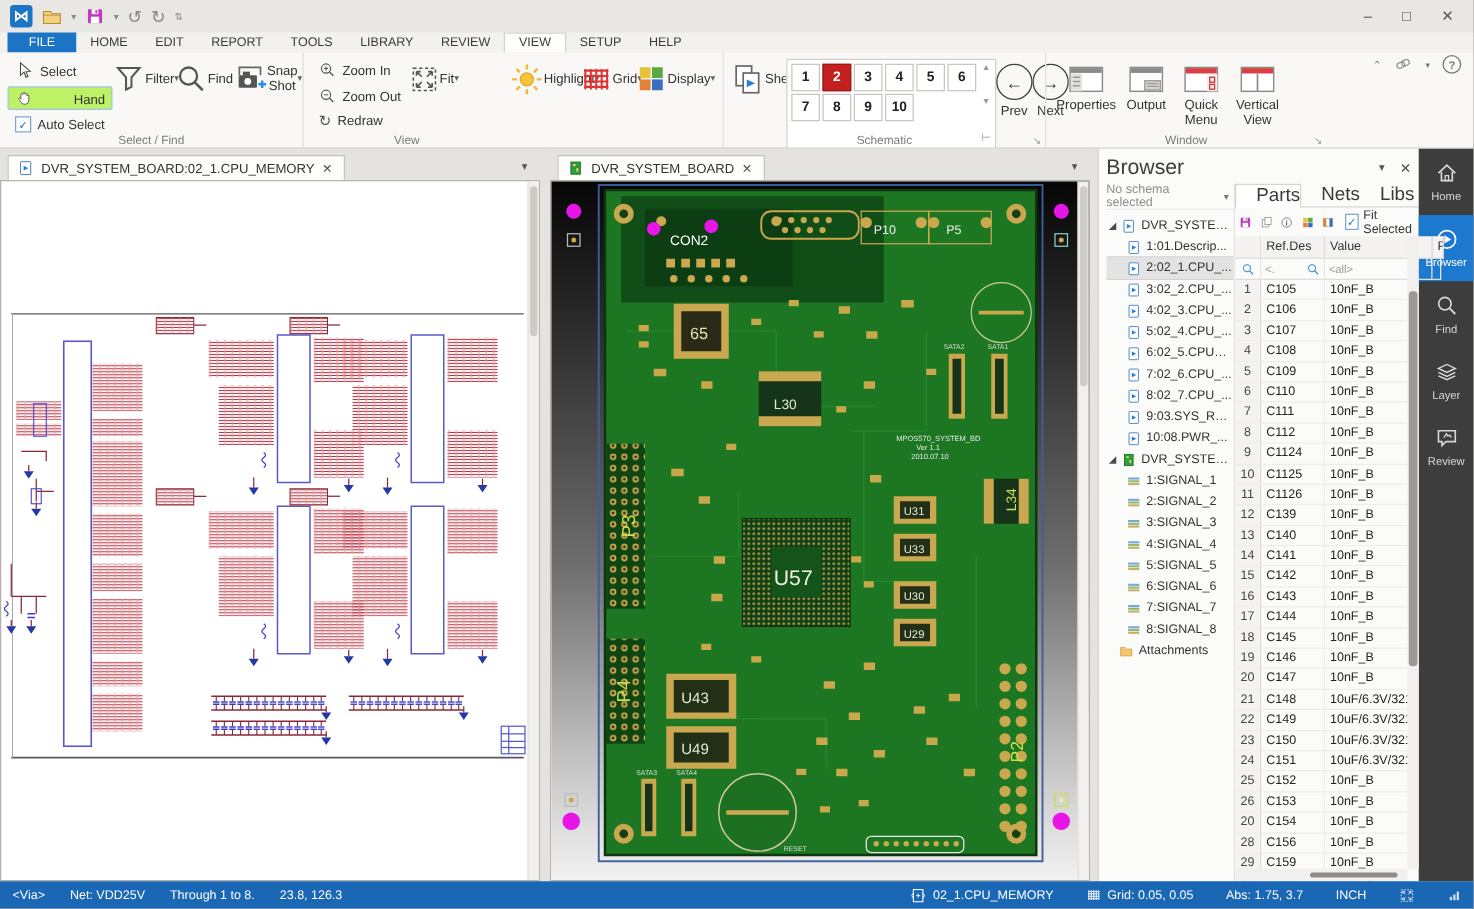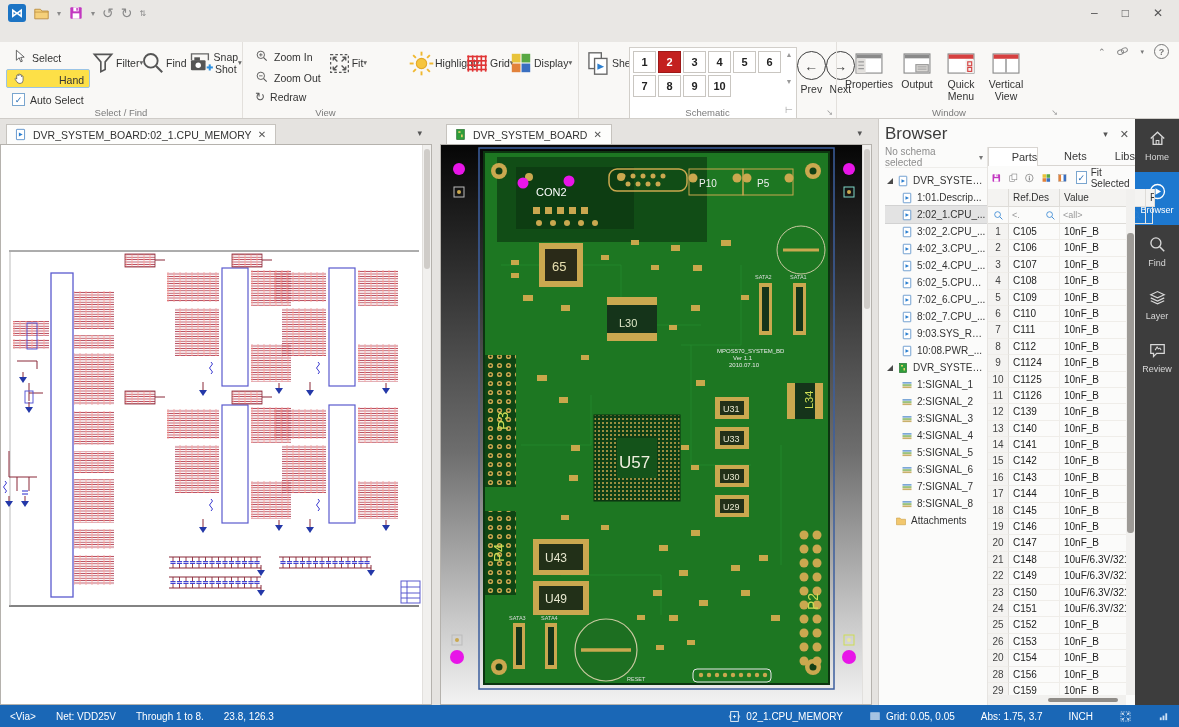--- a/index.html
+++ b/index.html
@@ -25,21 +25,21 @@
   .helpcirc{width:13px;height:13px;border:1.3px solid #777;border-radius:50%;display:flex;align-items:center;justify-content:center;font-size:9px;font-weight:bold;}
 
   
   .ribbon{position:absolute;left:0;top:42px;right:0;height:77px;background:#f9f8f6;border-bottom:1px solid #cfccc8;display:flex;box-sizing:border-box;}
   .rgroup{position:relative;display:flex;align-items:flex-start;padding:3px 6px 13px 6px;box-sizing:border-box;}
   .rgroup+.rgroup{border-left:1px solid #e3e0dc;}
   .glabel{position:absolute;bottom:0;left:0;right:0;text-align:center;font-size:9.5px;color:#7a7a7a;}
   .launcher{position:absolute;bottom:1px;right:3px;font-size:8px;color:#999;}
   .smallcol{display:flex;flex-direction:column;gap:3px;padding-top:2px;}
   .rsmall{display:flex;align-items:flex-end;gap:5px;padding:1px 5px;font-size:10.5px;color:#333;border:1px solid transparent;border-radius:2px;}
-  .rsmall.hl{background:#fde047;border-color:#9bc4e6;gap:32px;}
+  .rsmall.hl{background:#bef264;border-color:#9bc4e6;gap:32px;}
   .chk{width:11px;height:11px;border:1px solid #7aa6cf;background:#fff;display:flex;align-items:center;justify-content:center;font-size:9px;color:#2b6fb5;}
   .rbig{width:50px;display:flex;flex-direction:row;align-items:center;padding-top:3px;font-size:10.5px;color:#333;text-align:center;line-height:1.15;}
   .rbig .ic{height:30px;display:flex;align-items:center;justify-content:center;}
   .caret{font-size:7.5px;color:#666;line-height:1;}
   .pagegrid{display:flex;align-items:flex-start;gap:0;background:#fff;border:1px solid #d2cfca;padding:3px;margin-top:2px;}
   .pgrows{display:flex;flex-direction:column;gap:2px;}
   .pgbtn{width:21px;height:20px;border:1px solid #c9c6c1;background:#fff;display:flex;align-items:center;justify-content:center;font-weight:bold;font-size:11px;color:#222;}
   .pgbtn.active{background:#c3201f;border-color:#9d1918;color:#fff;}
   .pgscroll{display:flex;flex-direction:column;justify-content:space-between;height:64px;padding-left:4px;color:#999;font-size:7px;align-items:center;}
   .navbtn{width:40px;display:flex;flex-direction:column;align-items:center;gap:3px;padding-top:6px;font-size:10.5px;color:#333;}
@@ -73,21 +73,21 @@
   .schemadd .dar{margin-left:auto;color:#777;font-size:8px;}
   .tree{flex:1;padding-top:4px;overflow:hidden;}
   .titem{display:flex;align-items:center;gap:4px;height:17px;white-space:nowrap;overflow:hidden;padding-left:2px;}
   .titem.child{padding-left:16px;}
   .titem.selected{background:#e3e3e3;outline:1px solid #d2d2d2;}
   .exp{width:0;height:0;border-left:6px solid transparent;border-bottom:6px solid #4a4a4a;flex:none;}
   .tico{flex:none;display:flex;}
   .tlabel{overflow:hidden;text-overflow:ellipsis;}
   .bmain{flex:1;display:flex;flex-direction:column;min-width:0;border-left:1px solid #e6e4e1;}
   .btabs{display:flex;height:19px;flex:none;}
-  .btab{flex:1;text-align:right;line-height:18px;font-size:11px;color:#3a3a3a;border-bottom:1px solid #d8d5d1;padding-left:16px;}
+  .btab{flex:1;text-align:left;line-height:18px;font-size:15px;color:#3a3a3a;border-bottom:1px solid #d8d5d1;padding-left:16px;}
   .btab.active{background:#fff;border:1px solid #d8d5d1;border-bottom:none;}
   .btoolbar{height:23px;display:flex;align-items:center;gap:6px;padding:0 3px;flex:none;}
   .fitsel{display:flex;align-items:center;gap:4px;font-size:10px;color:#333;margin-left:2px;}
   .tbl{flex:1;display:flex;flex-direction:column;min-height:0;position:relative;padding-right:9px;}
   .trow{display:grid;grid-template-columns:21px 51px 86px 1fr;}
   .th{background:#f4f3f1;border-right:1px solid #dedcd8;border-bottom:1px solid #dedcd8;padding:3px 4px;font-size:10px;color:#333;white-space:nowrap;overflow:hidden;}
   .th.corner{background:#f4f3f1;}
   .fc{border-right:1px solid #e7e5e2;border-bottom:1px solid #dedcd8;padding:2px 3px;font-size:9px;color:#999;display:flex;align-items:center;gap:2px;height:17px;box-sizing:border-box;}
   .tbody{flex:1;overflow:hidden;}
   .td{font-size:10px;color:#222;border-right:1px solid #efede9;border-bottom:1px solid #efede9;padding:0 4px;height:15.4px;line-height:15.4px;white-space:nowrap;overflow:hidden;}
@@ -316,20 +316,35 @@
       <span class="uchar">↻</span>
       <span class="tiny">⇅</span>
     </div>
     <div class="winctl">
       <span>–</span>
       <span>□</span>
       <span>✕</span>
     </div>
   </div>
 
+  <div class="menubar">
+    <div class="menu-file">FILE</div>
+    <div style="display:flex">
+
+    <div class="menu-tab">HOME</div>
+        <div class="menu-tab">EDIT</div>
+        <div class="menu-tab">REPORT</div>
+        <div class="menu-tab">TOOLS</div>
+        <div class="menu-tab">LIBRARY</div>
+        <div class="menu-tab">REVIEW</div>
+        <div class="menu-tab active">VIEW</div>
+        <div class="menu-tab">SETUP</div>
+        <div class="menu-tab">HELP</div>
+      </div>
+  </div>
   <div class="ribbon-right">
     <span style="font-size:9px">⌃</span>
     <svg width="15" height="15" viewBox="0 0 24 24">
         <use href="#i-link"></use>
       </svg>
     <span style="font-size:7px">▾</span>
     <div class="helpcirc">?</div>
   </div>
 
   <div class="ribbon">

